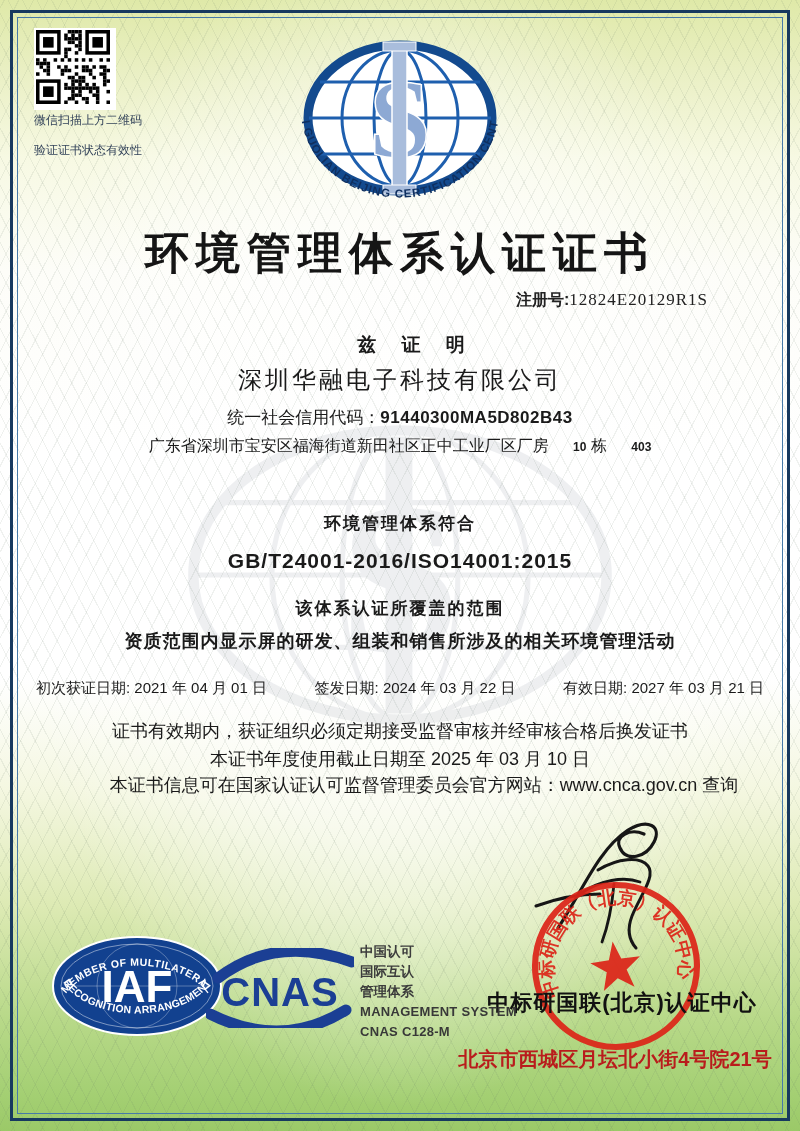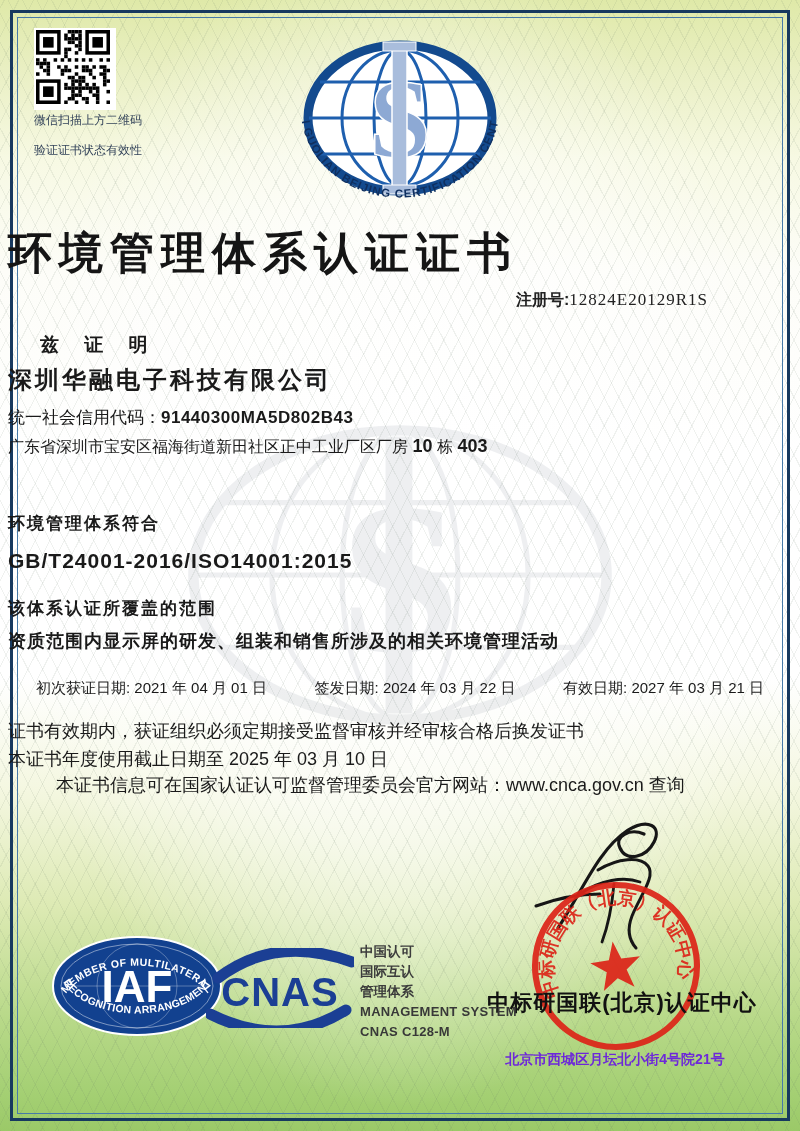--- a/index.html
+++ b/index.html
@@ -6,37 +6,37 @@
   body{width:800px;height:1131px;position:relative;overflow:hidden;
        font-family:"Liberation Sans","DejaVu Sans",sans-serif;color:#1a1a1a;}
   .layer{position:absolute;inset:0;pointer-events:none;}
   #bg-base{background:linear-gradient(180deg,#dfe9a8 0%,#e9efc2 6%,#f7f9e3 14%,#fdfdf8 24%,#ffffff 40%,#ffffff 60%,#f4f7e0 70%,#ddeab4 80%,#b8d989 90%,#a3cf72 97%,#9bc968 100%);}
   #bg-glow{background:radial-gradient(ellipse at 50% 46%,rgba(255,255,255,.95) 0%,rgba(255,255,255,.6) 38%,rgba(255,255,255,0) 68%);}
   #bg-hatch1{background:repeating-linear-gradient(63deg,rgba(100,120,100,.10) 0 1px,transparent 1px 13px);}
   #bg-hatch2{background:repeating-linear-gradient(-63deg,rgba(100,120,100,.10) 0 1px,transparent 1px 13px);}
   #border-outer{position:absolute;inset:10px;border:3px solid #17395f;}
   #border-inner{position:absolute;inset:17px;border:1px solid #4679a8;}
   .abs{position:absolute;}
-  .ctr{left:8px;right:0;}
+  .ctr{left:0;right:0;text-align:center;}
   
   #qr-box{left:34px;top:28px;width:78px;height:78px;background:#fff;padding:2px;}
   .qr-cap{left:20px;width:160px;font-size:12px;color:#33435a;text-align:left;padding-left:14px;}
   
   #csi-logo{left:288px;top:40px;width:224px;height:170px;}
   
   #title{top:224px;font-size:44px;font-weight:bold;letter-spacing:7px;color:#151515;}
   #reg-line{top:290px;right:92px;font-size:16px;color:#222;}
   #reg-line .val{font-family:"Liberation Serif","DejaVu Serif",serif;font-size:17px;letter-spacing:1px;margin-top:15px;}
   
   #certify-heading{top:332px;font-size:19px;letter-spacing:10px;font-weight:600;padding-left:32px;}
-  #company-name{top:364px;font-size:24px;letter-spacing:3px;font-weight:700;}
+  #company-name{top:364px;font-size:24px;letter-spacing:3px;font-weight:400;}
   #credit-line{top:406px;font-size:17px;}
   #credit-line .val{font-weight:bold;letter-spacing:.5px;}
   #address-line{top:436px;font-size:16px;}
-  #address-line b{font-size:18px;}
+  #address-line b{font-size:12px;margin-left:20px;}
   
   #watermark{left:168px;top:420px;width:464px;height:310px;opacity:.08;}
   
   #conform-heading{top:512px;font-size:17px;letter-spacing:2px;font-weight:600;}
   #standard-code{top:549px;font-size:21px;font-weight:bold;letter-spacing:1px;}
   #scope-heading{top:597px;font-size:17px;letter-spacing:2px;font-weight:600;}
   #scope-text{top:629px;font-size:18px;font-weight:bold;letter-spacing:1px;}
   
   #dates-row{top:679px;left:0;right:0;display:flex;justify-content:space-between;padding:0 36px;font-size:15px;}
   
@@ -47,21 +47,21 @@
   
   #signature{left:528px;top:810px;width:170px;height:155px;}
   #stamp{left:528px;top:878px;width:176px;height:176px;opacity:.92;transform:rotate(-8deg);}
   #issuer-name{left:462px;top:988px;width:320px;text-align:center;font-size:22px;font-weight:600;letter-spacing:1px;color:#111;}
   
   #iaf-logo{left:50px;top:934px;width:174px;height:104px;}
   #cnas-logo{left:206px;top:948px;width:148px;height:80px;}
   #cnas-text{left:360px;top:942px;line-height:20px;font-size:13.5px;color:#3c3c3c;font-weight:600;}
   #cnas-text .eng{font-size:13px;font-weight:bold;color:#383838;letter-spacing:.3px;}
   
-  #issuer-addr{left:450px;top:1048px;width:330px;text-align:center;font-size:14px;font-weight:bold;color:#6d28d9;line-height:22px;}
+  #issuer-addr{left:450px;top:1048px;width:330px;text-align:center;font-size:20px;font-weight:bold;color:#b91c1c;line-height:22px;}
 </style>
 </head>
 <body>
 
 <div class="layer" id="bg-base"></div>
 <div class="layer" id="bg-glow"></div>
 <div class="layer" id="bg-hatch1"></div>
 <div class="layer" id="bg-hatch2"></div>
 <div id="border-outer"></div>
 <div id="border-inner"></div>

